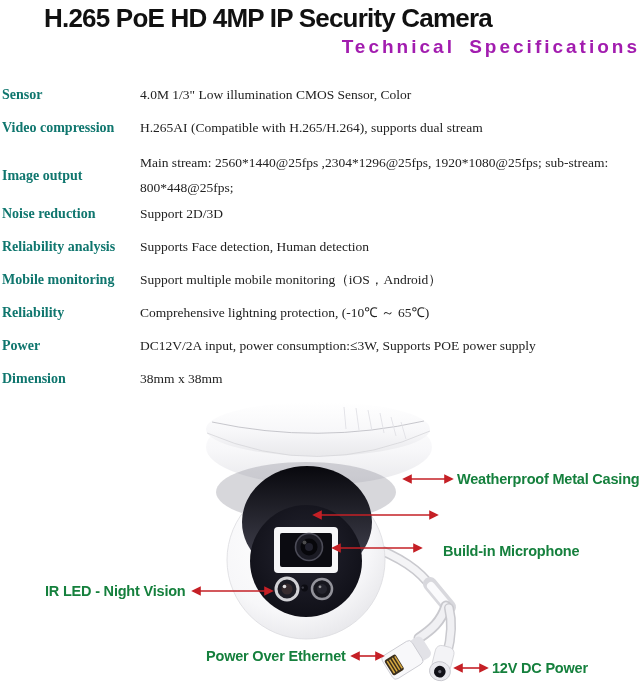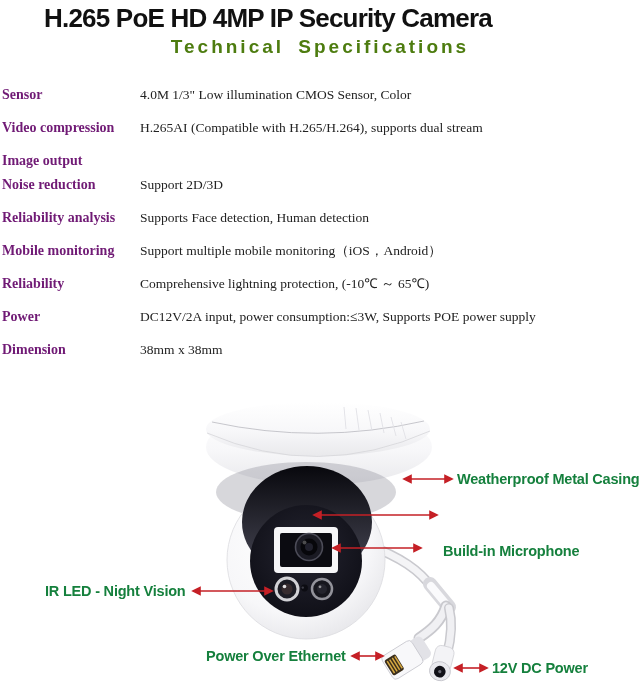--- a/index.html
+++ b/index.html
@@ -2,28 +2,28 @@
 <html><head>
 <meta charset="utf-8">
 <style>
   html,body{margin:0;padding:0;background:#ffffff;}
   .page{position:relative;width:640px;height:682px;background:#ffffff;overflow:hidden;
         font-family:"Liberation Sans",sans-serif;color:#1a1a1a;}
 
   
   .title{position:absolute;top:3px;left:0;width:536px;text-align:center;
          font-size:26px;font-weight:bold;letter-spacing:-0.8px;color:#111;}
-  .subtitle{position:absolute;top:36px;left:0;width:640px;text-align:center;
-            font-size:19px;font-weight:bold;letter-spacing:3px;word-spacing:6px;color:#4d7c0f;}
+  .subtitle{position:absolute;top:36px;left:0;width:640px;text-align:right;
+            font-size:19px;font-weight:bold;letter-spacing:3px;word-spacing:6px;color:#a21caf;}
 
   
   .specs{position:absolute;top:84px;left:2px;width:638px;
          font-family:"Liberation Serif",serif;}
   .spec-row{display:flex;align-items:flex-start;margin-bottom:12px;}
-  .spec-label{width:138px;flex:0 0 138px;font-weight:bold;font-size:14px;line-height:21px;color:#701a75;}
+  .spec-label{width:138px;flex:0 0 138px;font-weight:bold;font-size:14px;line-height:21px;color:#0f766e;}
   .spec-value{flex:1;font-size:13.5px;line-height:21px;color:#222;white-space:pre-wrap;}
   .spec-row.tall{margin-bottom:3px;}
   .spec-row.tall .spec-label{align-self:center;}
   .spec-row.tall .spec-value{line-height:25px;}
 
   
   .figure{position:absolute;top:395px;left:0;width:640px;height:287px;}
   .figure svg{position:absolute;top:0;left:0;}
 
   
@@ -48,20 +48,22 @@
     <div class="spec-row">
       <div class="spec-label">Sensor</div>
       <div class="spec-value">4.0M 1/3" Low illumination CMOS Sensor, Color</div>
     </div>
     <div class="spec-row">
       <div class="spec-label">Video compression</div>
       <div class="spec-value">H.265AI (Compatible with H.265/H.264), supports dual stream</div>
     </div>
     <div class="spec-row tall">
       <div class="spec-label">Image output</div>
+      <div class="spec-value">Main stream: 2560*1440@25fps ,2304*1296@25fps, 1920*1080@25fps; sub-stream:
+800*448@25fps;</div>
     </div>
     <div class="spec-row">
       <div class="spec-label">Noise reduction</div>
       <div class="spec-value">Support 2D/3D</div>
     </div>
     <div class="spec-row">
       <div class="spec-label">Reliability analysis</div>
       <div class="spec-value">Supports Face detection, Human detection</div>
     </div>
     <div class="spec-row">

